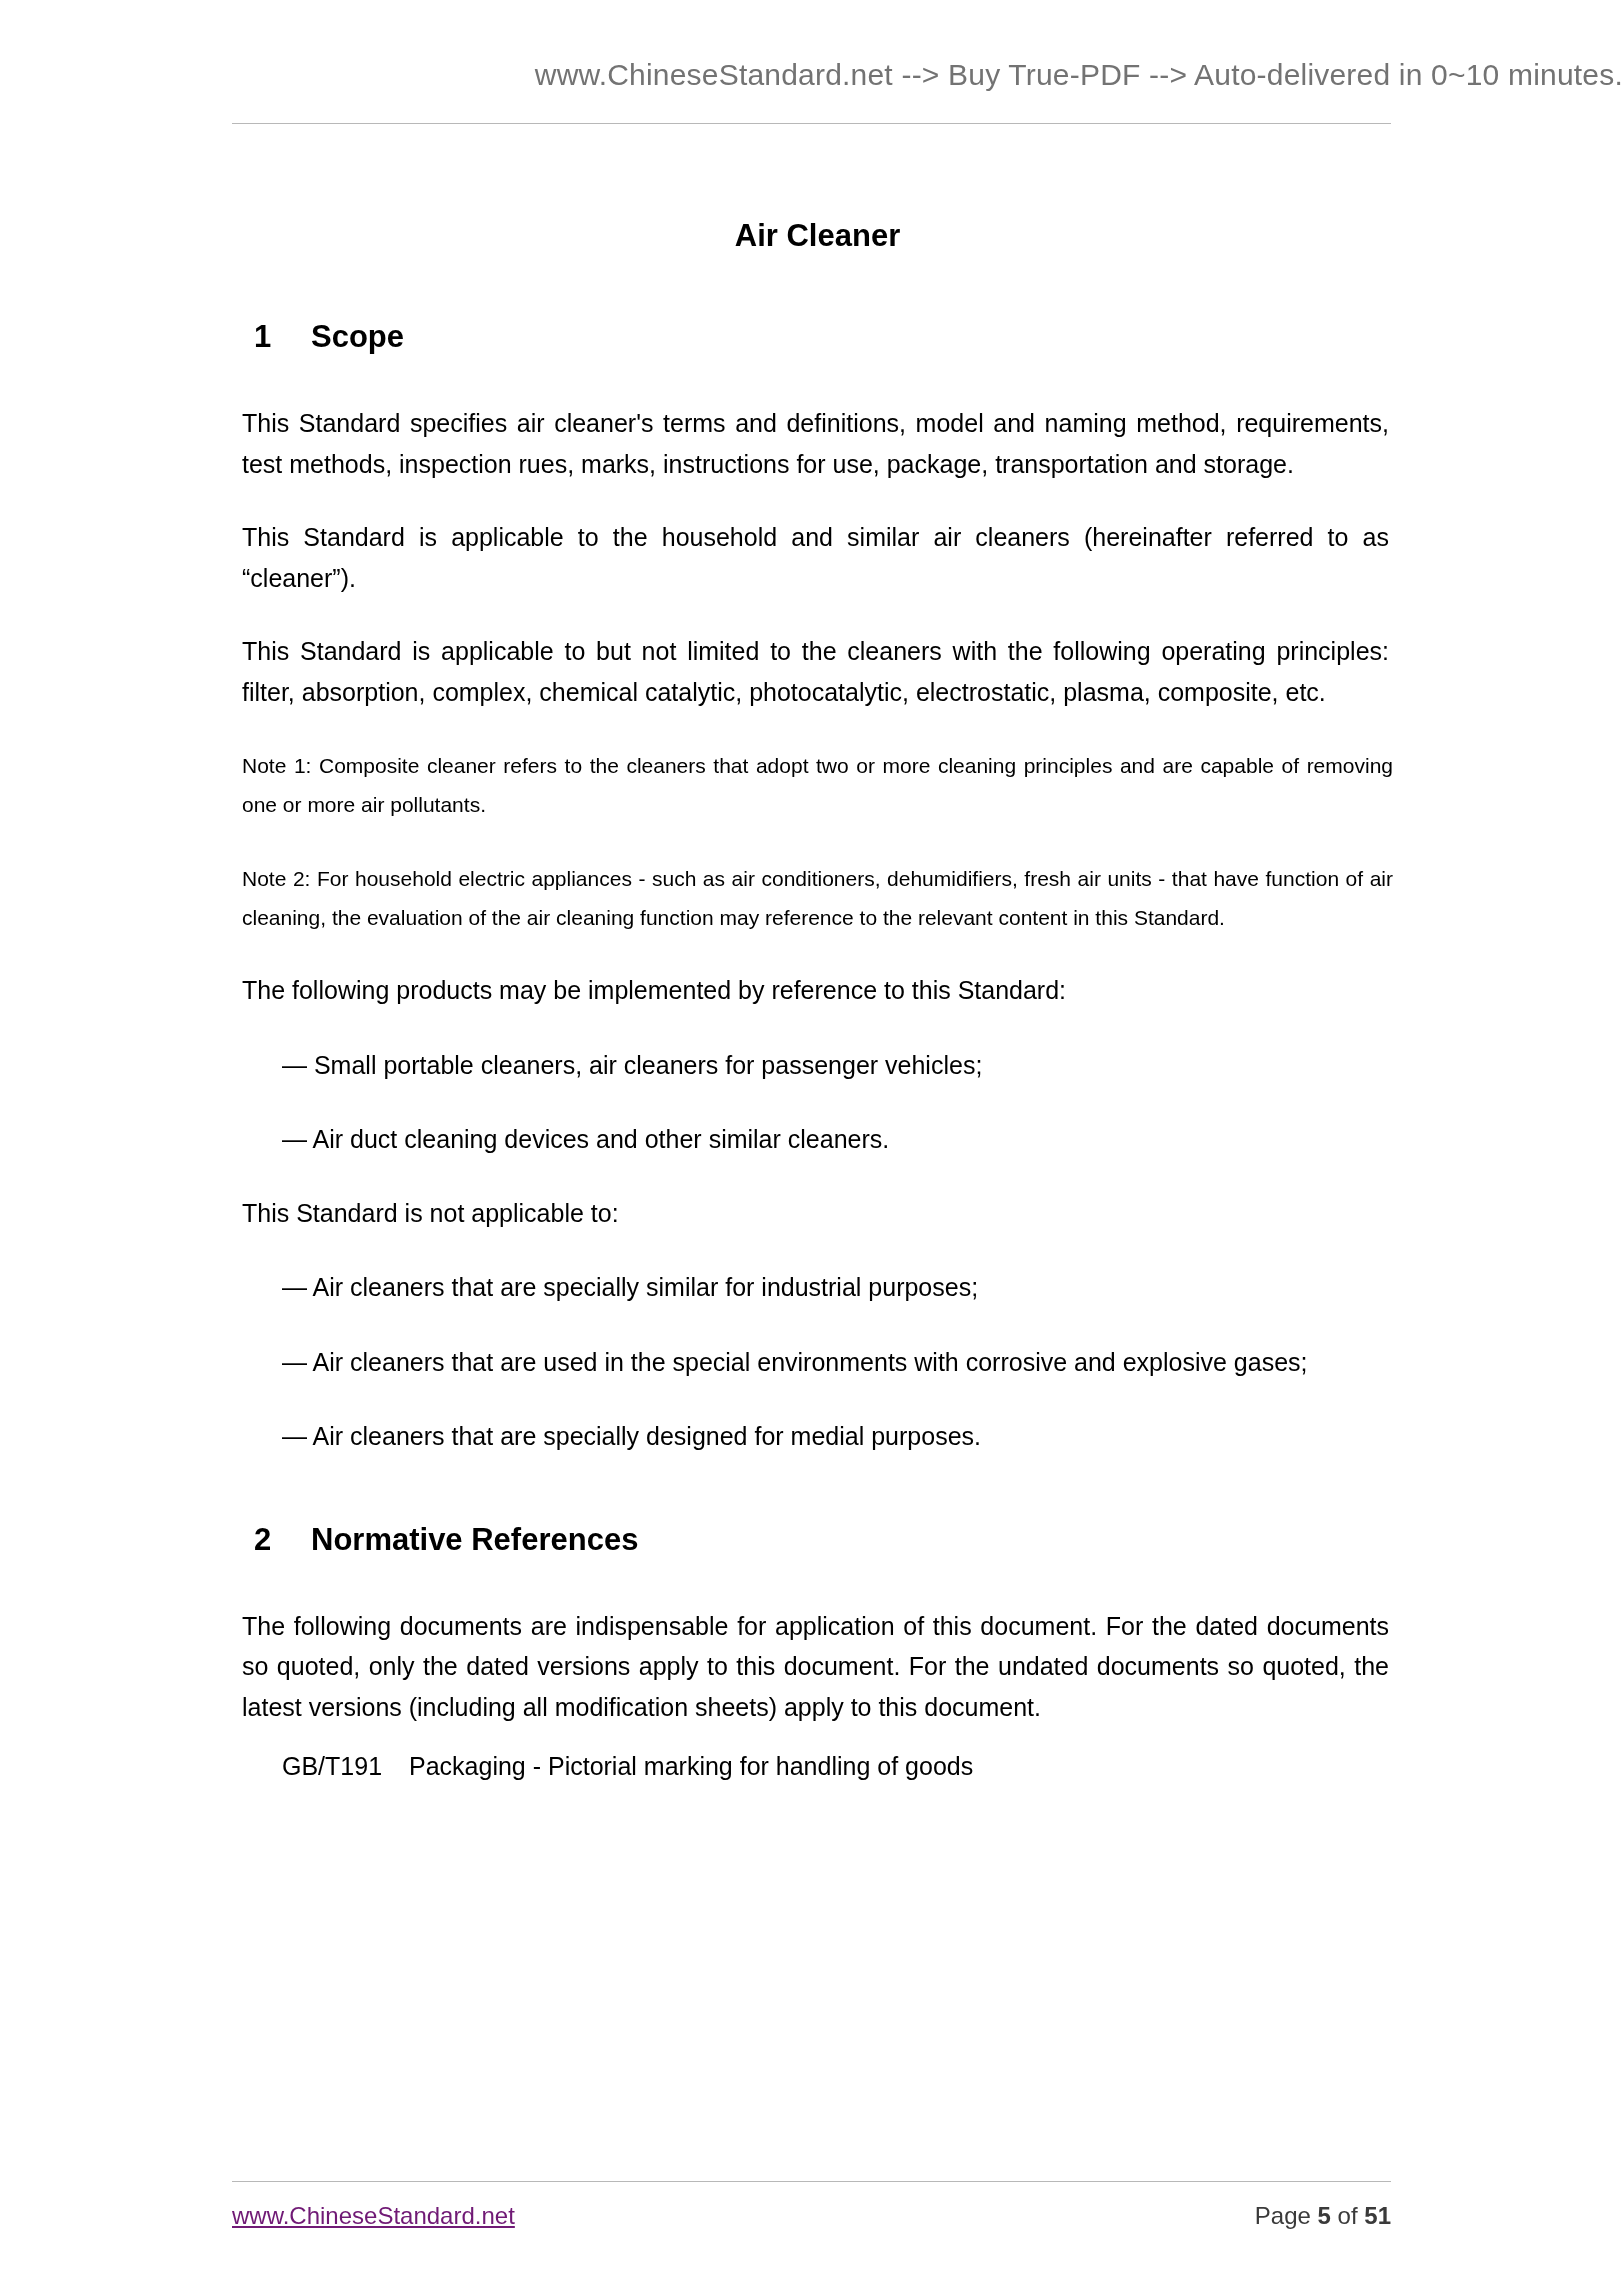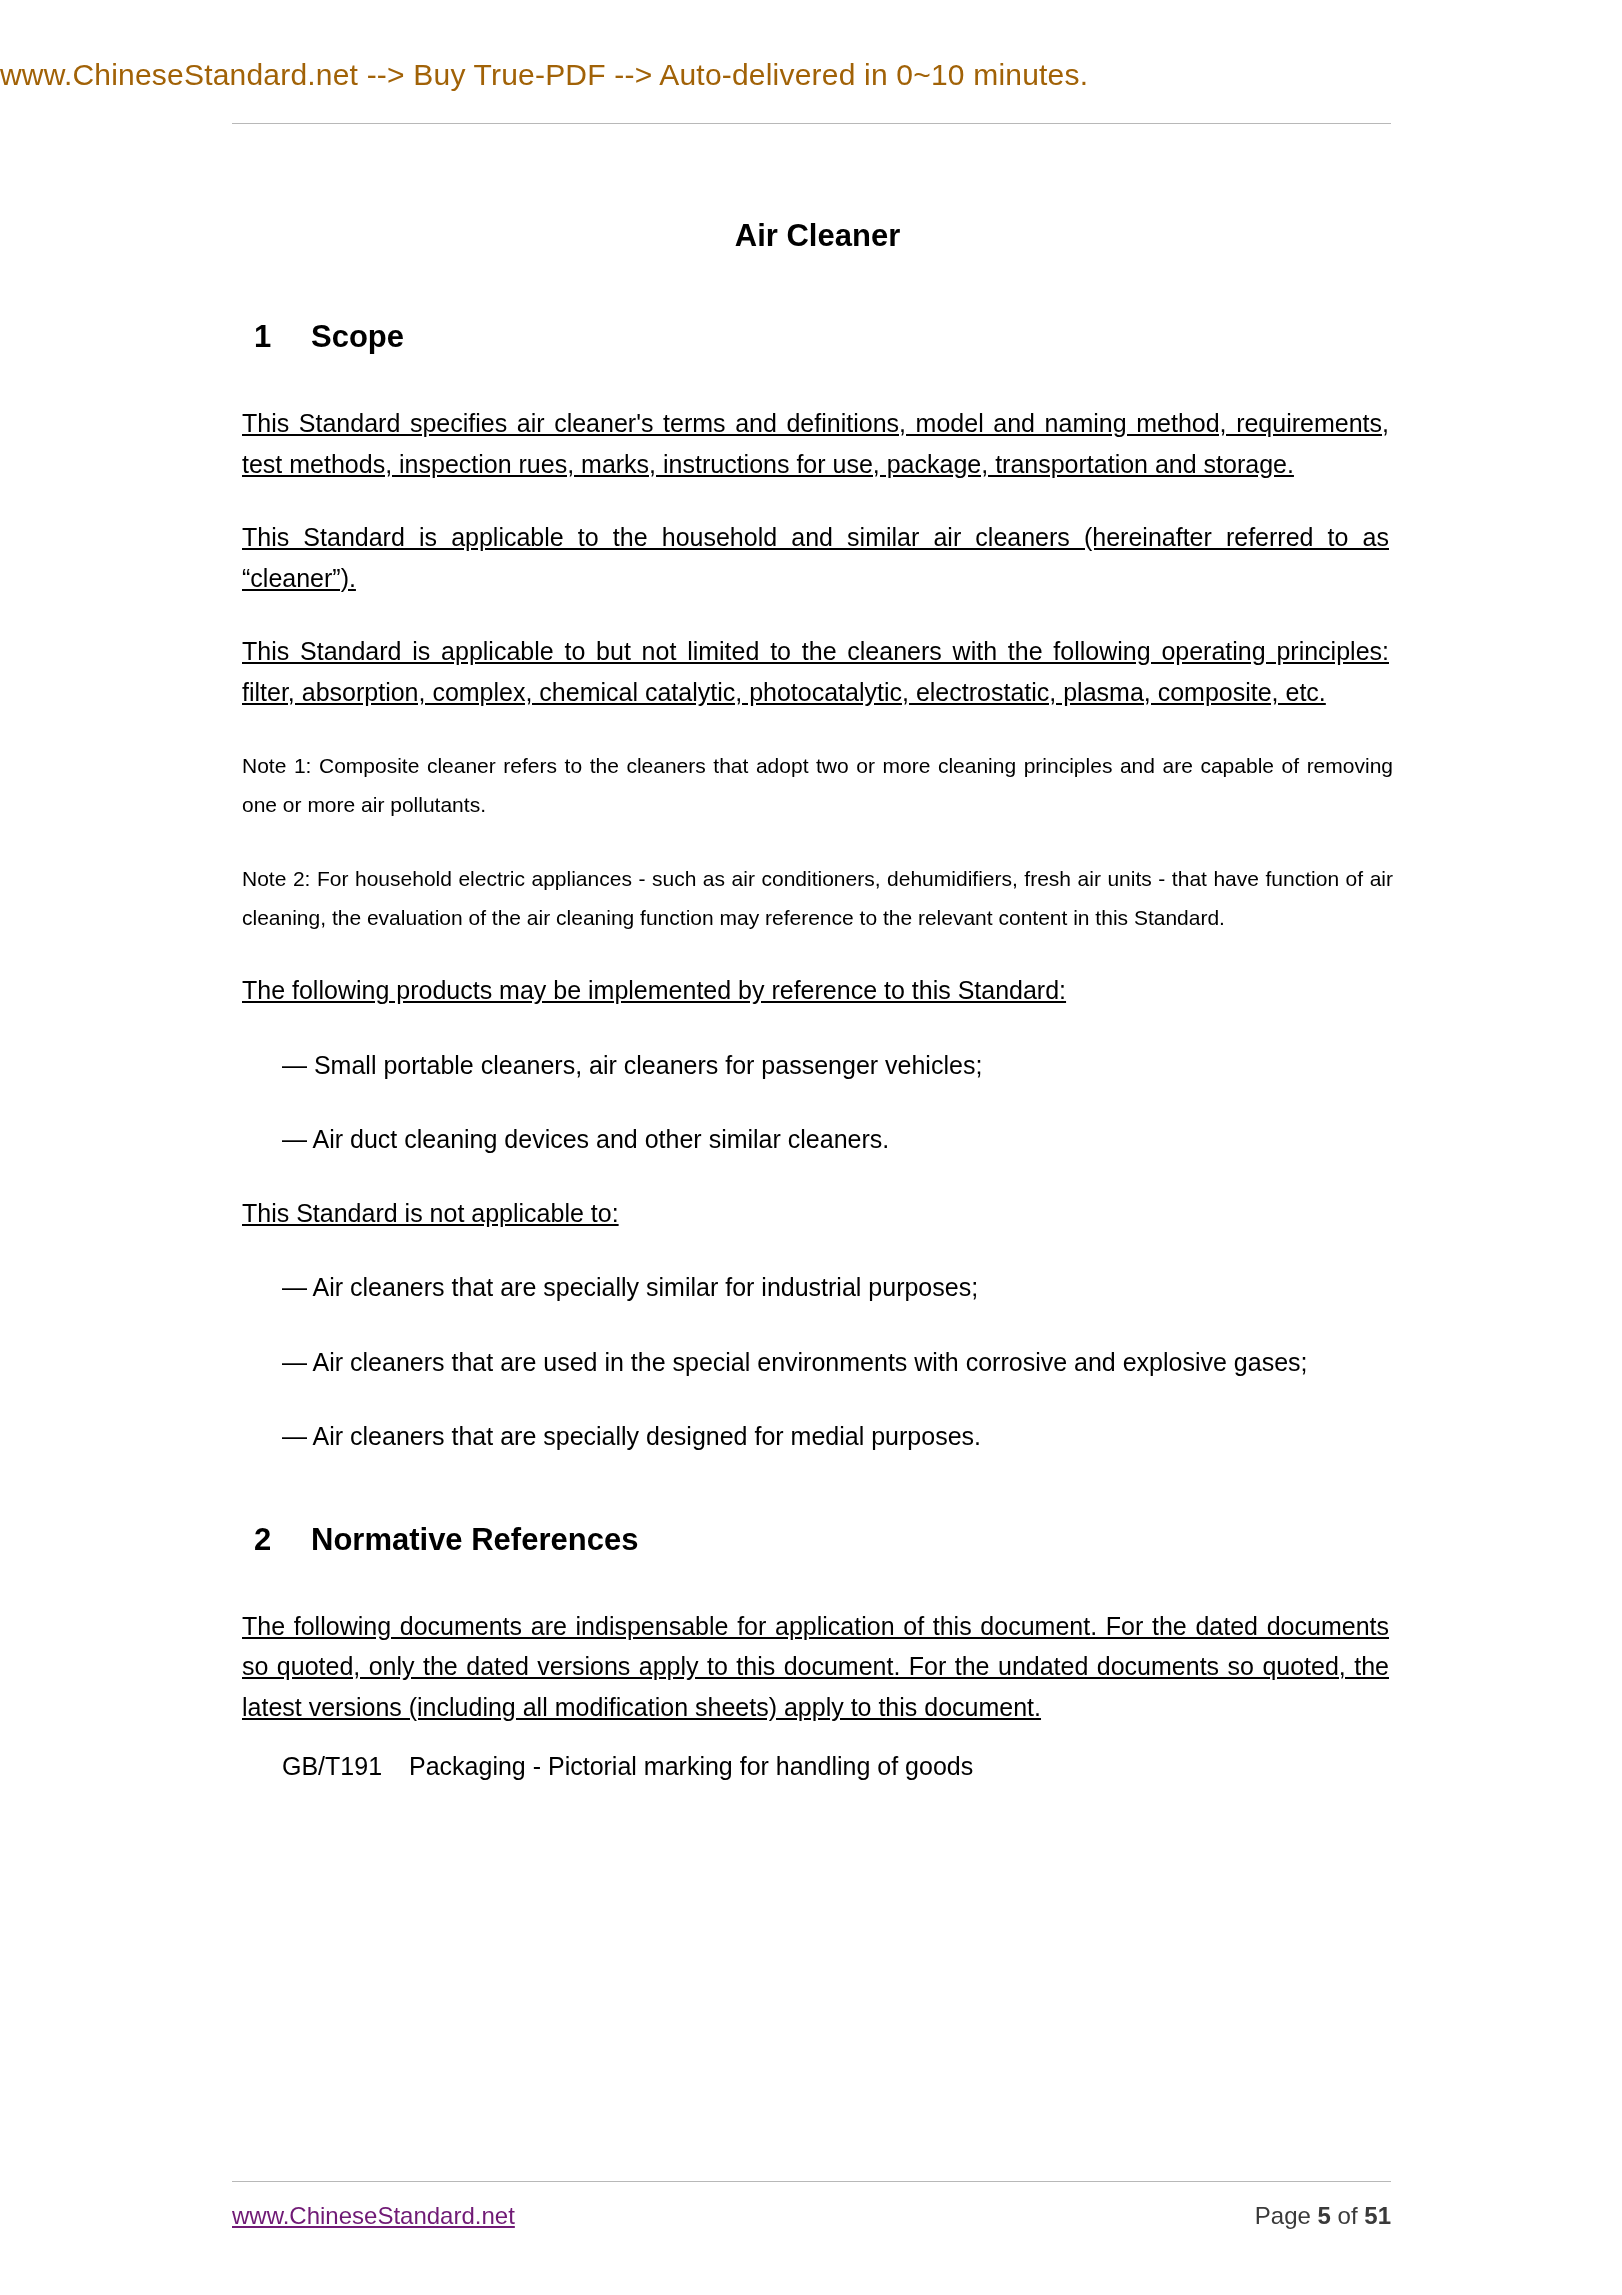--- a/index.html
+++ b/index.html
@@ -17,23 +17,23 @@
     height: 2295px;
     margin: 0 auto;
     background: #ffffff;
     overflow: hidden;
   }
   .watermark-line {
     position: absolute;
     top: 58px;
     left: 0;
     width: 100%;
-    text-align: left;
+    text-align: right;
     font-size: 30px;
-    color: #a16207;
+    color: #737373;
     letter-spacing: 0.2px;
     white-space: nowrap;
   }
   .header-std {
     position: absolute;
     top: 73px;
     left: 0;
     width: 100%;
     text-align: center;
     font-size: 22px;
@@ -67,21 +67,20 @@
   h2.section .num {
     display: inline-block;
     width: 57px;
   }
   p.body {
     font-size: 25px;
     line-height: 1.62;
     margin: 33px 4px 0 0;
     text-align: justify;
     text-justify: inter-word;
-    text-decoration: underline;
   }
   p.body.first {
     margin-top: 48px;
   }
   p.note {
     font-size: 21px;
     line-height: 1.85;
     margin: 35px 0 0 0;
     text-align: justify;
     text-justify: inter-word;

